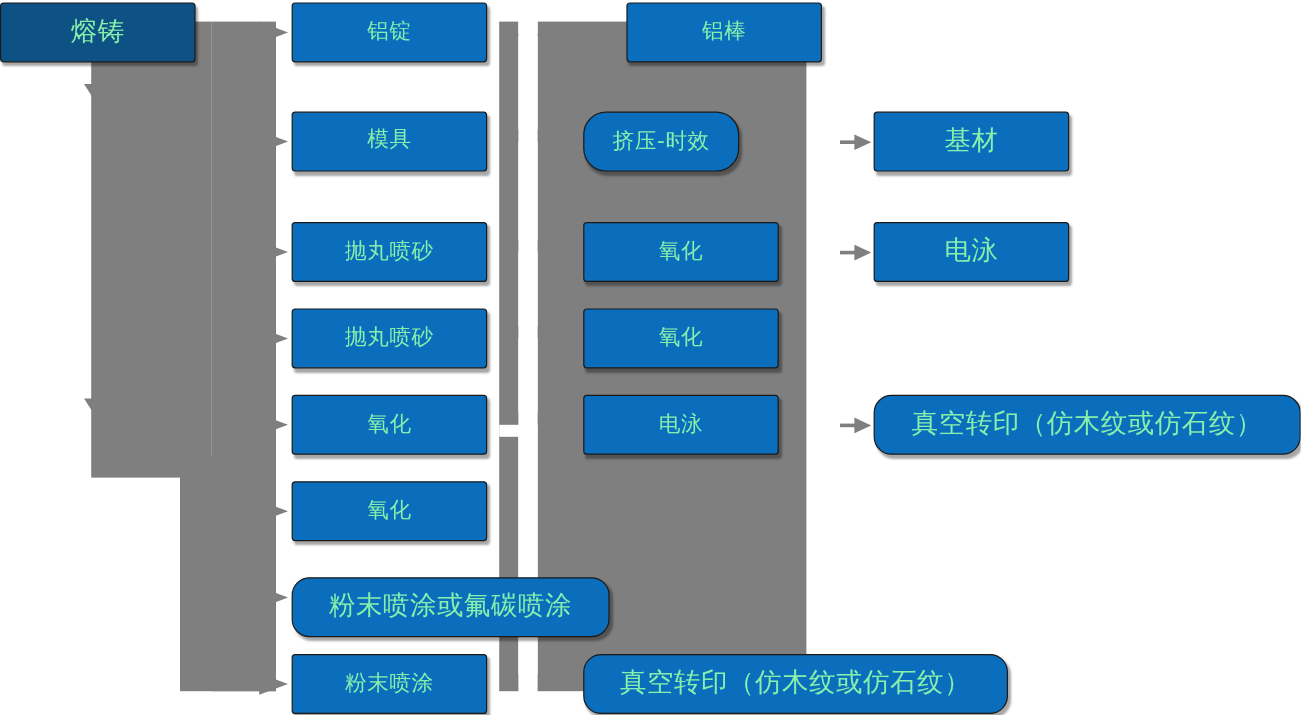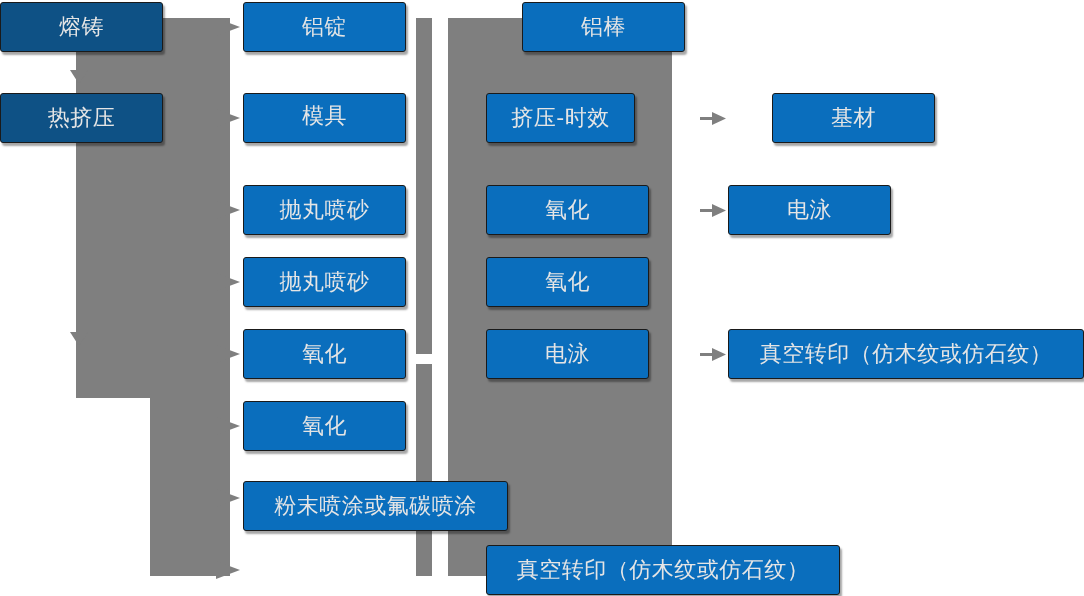--- a/index.html
+++ b/index.html
@@ -20,43 +20,44 @@
     left: 0; top: 0;
     width: 1084px; height: 596px;
     pointer-events: none;
   }
   .node {
     position: absolute;
     box-sizing: border-box;
     display: flex;
     align-items: center;
     justify-content: center;
-    color: #e5e5e5;
+    color: #86efac;
     border-radius: 3px;
     border: 1px solid #1a1a1a;
     box-shadow: 2px 3px 2px rgba(0,0,0,0.35);
     line-height: 1;
     white-space: nowrap;
     text-align: center;
     letter-spacing: 0.5px;
   }
   .node.stage {
     background: #0E5185;
     font-size: 22px;
   }
   .node.step {
     background: #0A6EBD;
-    font-size: 22px;
+    font-size: 18px;
   }
   .node.out {
     background: #0A6EBD;
     font-size: 22px;
   }
   .node.wide {
     font-size: 22px;
+    border-radius: 15px;
   }
 </style>
 </head>
 <body>
 
 <div id="canvas">
 
   <svg class="gray-layer" viewBox="0 0 1084 596" width="1084" height="596" aria-hidden="true">
 
     <g>
@@ -105,49 +106,49 @@
       <rect x="700" y="209" width="14" height="3" fill="#7F7F7F"></rect>
       <polygon points="712,204 726,210.5 712,217" fill="#7F7F7F"></polygon>
 
       <rect x="700" y="353" width="14" height="3" fill="#7F7F7F"></rect>
       <polygon points="712,348 726,354.5 712,361" fill="#7F7F7F"></polygon>
     </g>
   </svg>
 
   <div class="node stage" style="left:0px;top:2px;width:163px;height:50px;">熔铸</div>
 
-  <div class="node stage" style="left:0px;top:93px;width:163px;height:50px;">热挤压</div>
 
 
   <div class="node step" style="left:243px;top:2px;width:163px;height:50px;">铝锭</div>
 
   <div class="node step" style="left:243px;top:93px;width:163px;height:50px;font-family:Liberation Mono, monospace;">模具</div>
 
   <div class="node step" style="left:243px;top:185px;width:163px;height:50px;">抛丸喷砂</div>
 
   <div class="node step" style="left:243px;top:257px;width:163px;height:50px;">抛丸喷砂</div>
 
   <div class="node step" style="left:243px;top:329px;width:163px;height:50px;">氧化</div>
 
   <div class="node step" style="left:243px;top:401px;width:163px;height:50px;">氧化</div>
 
   <div class="node step wide" style="left:243px;top:481px;width:265px;height:50px;">粉末喷涂或氟碳喷涂</div>
 
+  <div class="node step" style="left:243px;top:545px;width:163px;height:50px;">粉末喷涂</div>
 
   <div class="node step" style="left:486px;top:2px;width:163px;height:50px;margin-left:36px;">铝棒</div>
 
-  <div class="node step" style="left:486px;top:93px;width:149px;height:50px;">挤压-时效</div>
+  <div class="node step" style="left:486px;top:93px;width:130px;height:50px;border-radius:19px;">挤压-时效</div>
 
   <div class="node step" style="left:486px;top:185px;width:163px;height:50px;">氧化</div>
 
   <div class="node step" style="left:486px;top:257px;width:163px;height:50px;">氧化</div>
 
   <div class="node step" style="left:486px;top:329px;width:163px;height:50px;">电泳</div>
 
   <div class="node step wide" style="left:486px;top:545px;width:354px;height:50px;">真空转印（仿木纹或仿石纹）</div>
 
-  <div class="node out" style="left:728px;top:93px;width:163px;height:50px;margin-left:44px;">基材</div>
+  <div class="node out" style="left:728px;top:93px;width:163px;height:50px;">基材</div>
 
   <div class="node out" style="left:728px;top:185px;width:163px;height:50px;">电泳</div>
 
   <div class="node out wide" style="left:728px;top:329px;width:356px;height:50px;">真空转印（仿木纹或仿石纹）</div>
 
 </div>
 
 </body></html>

